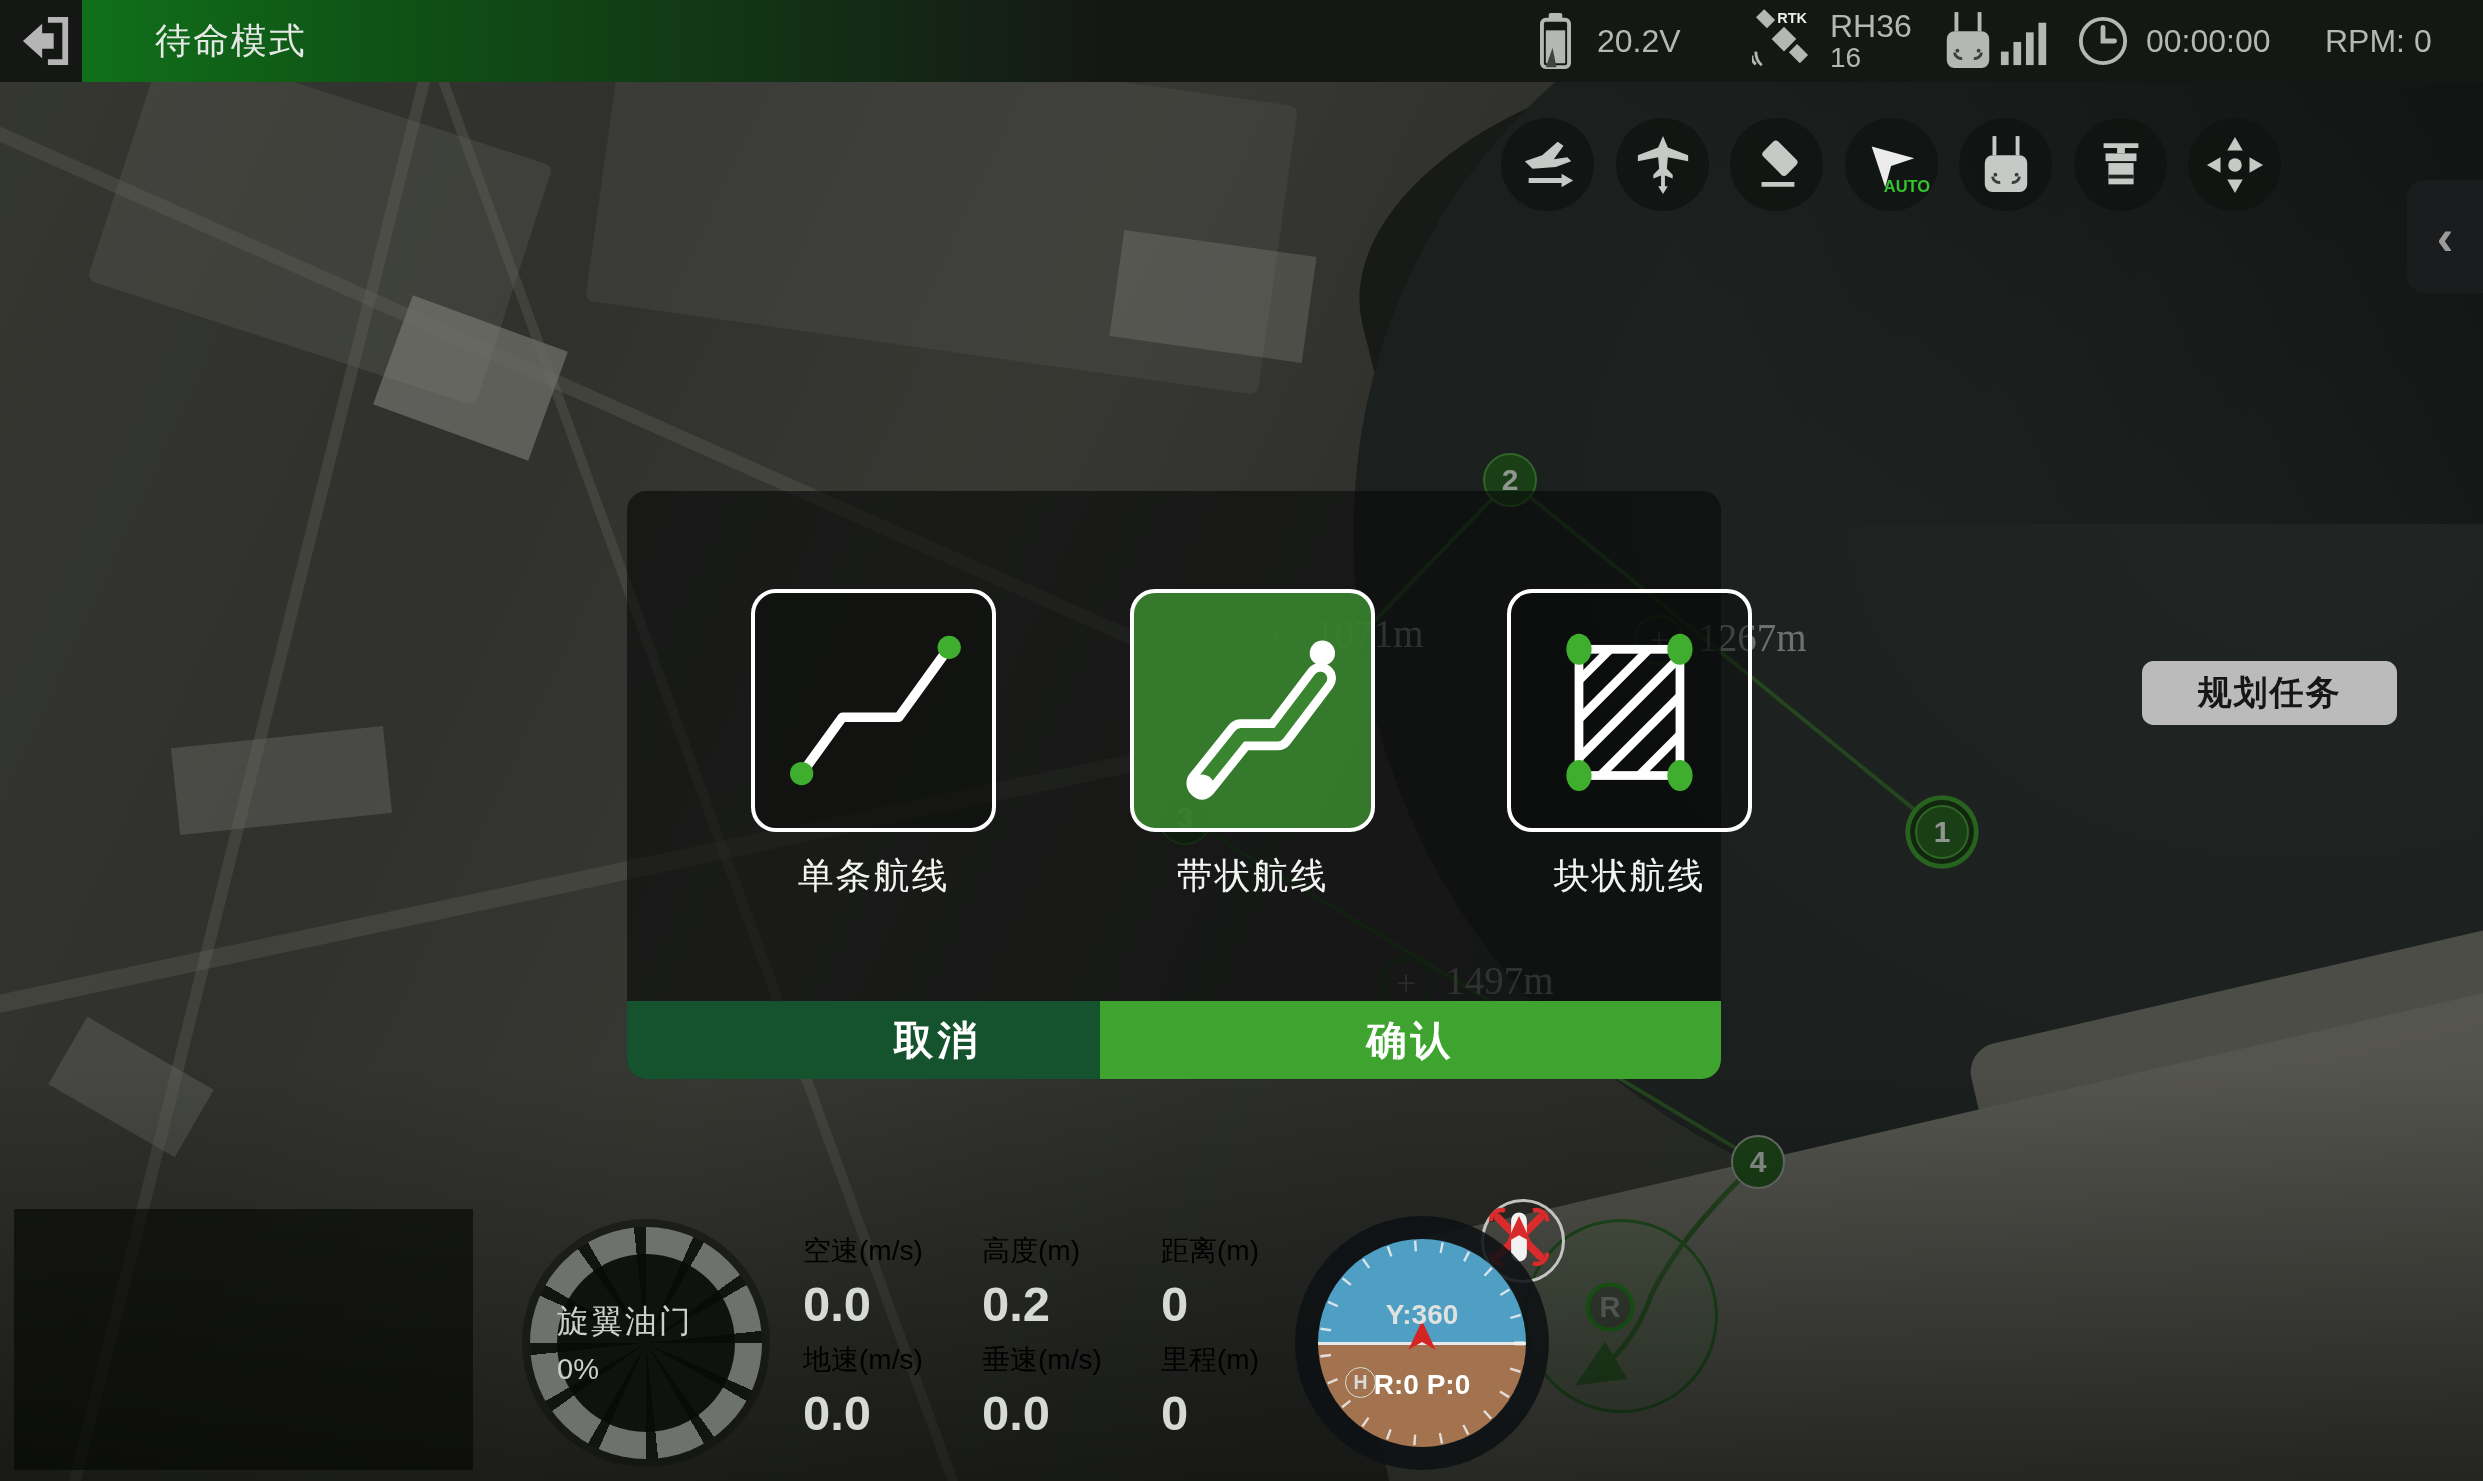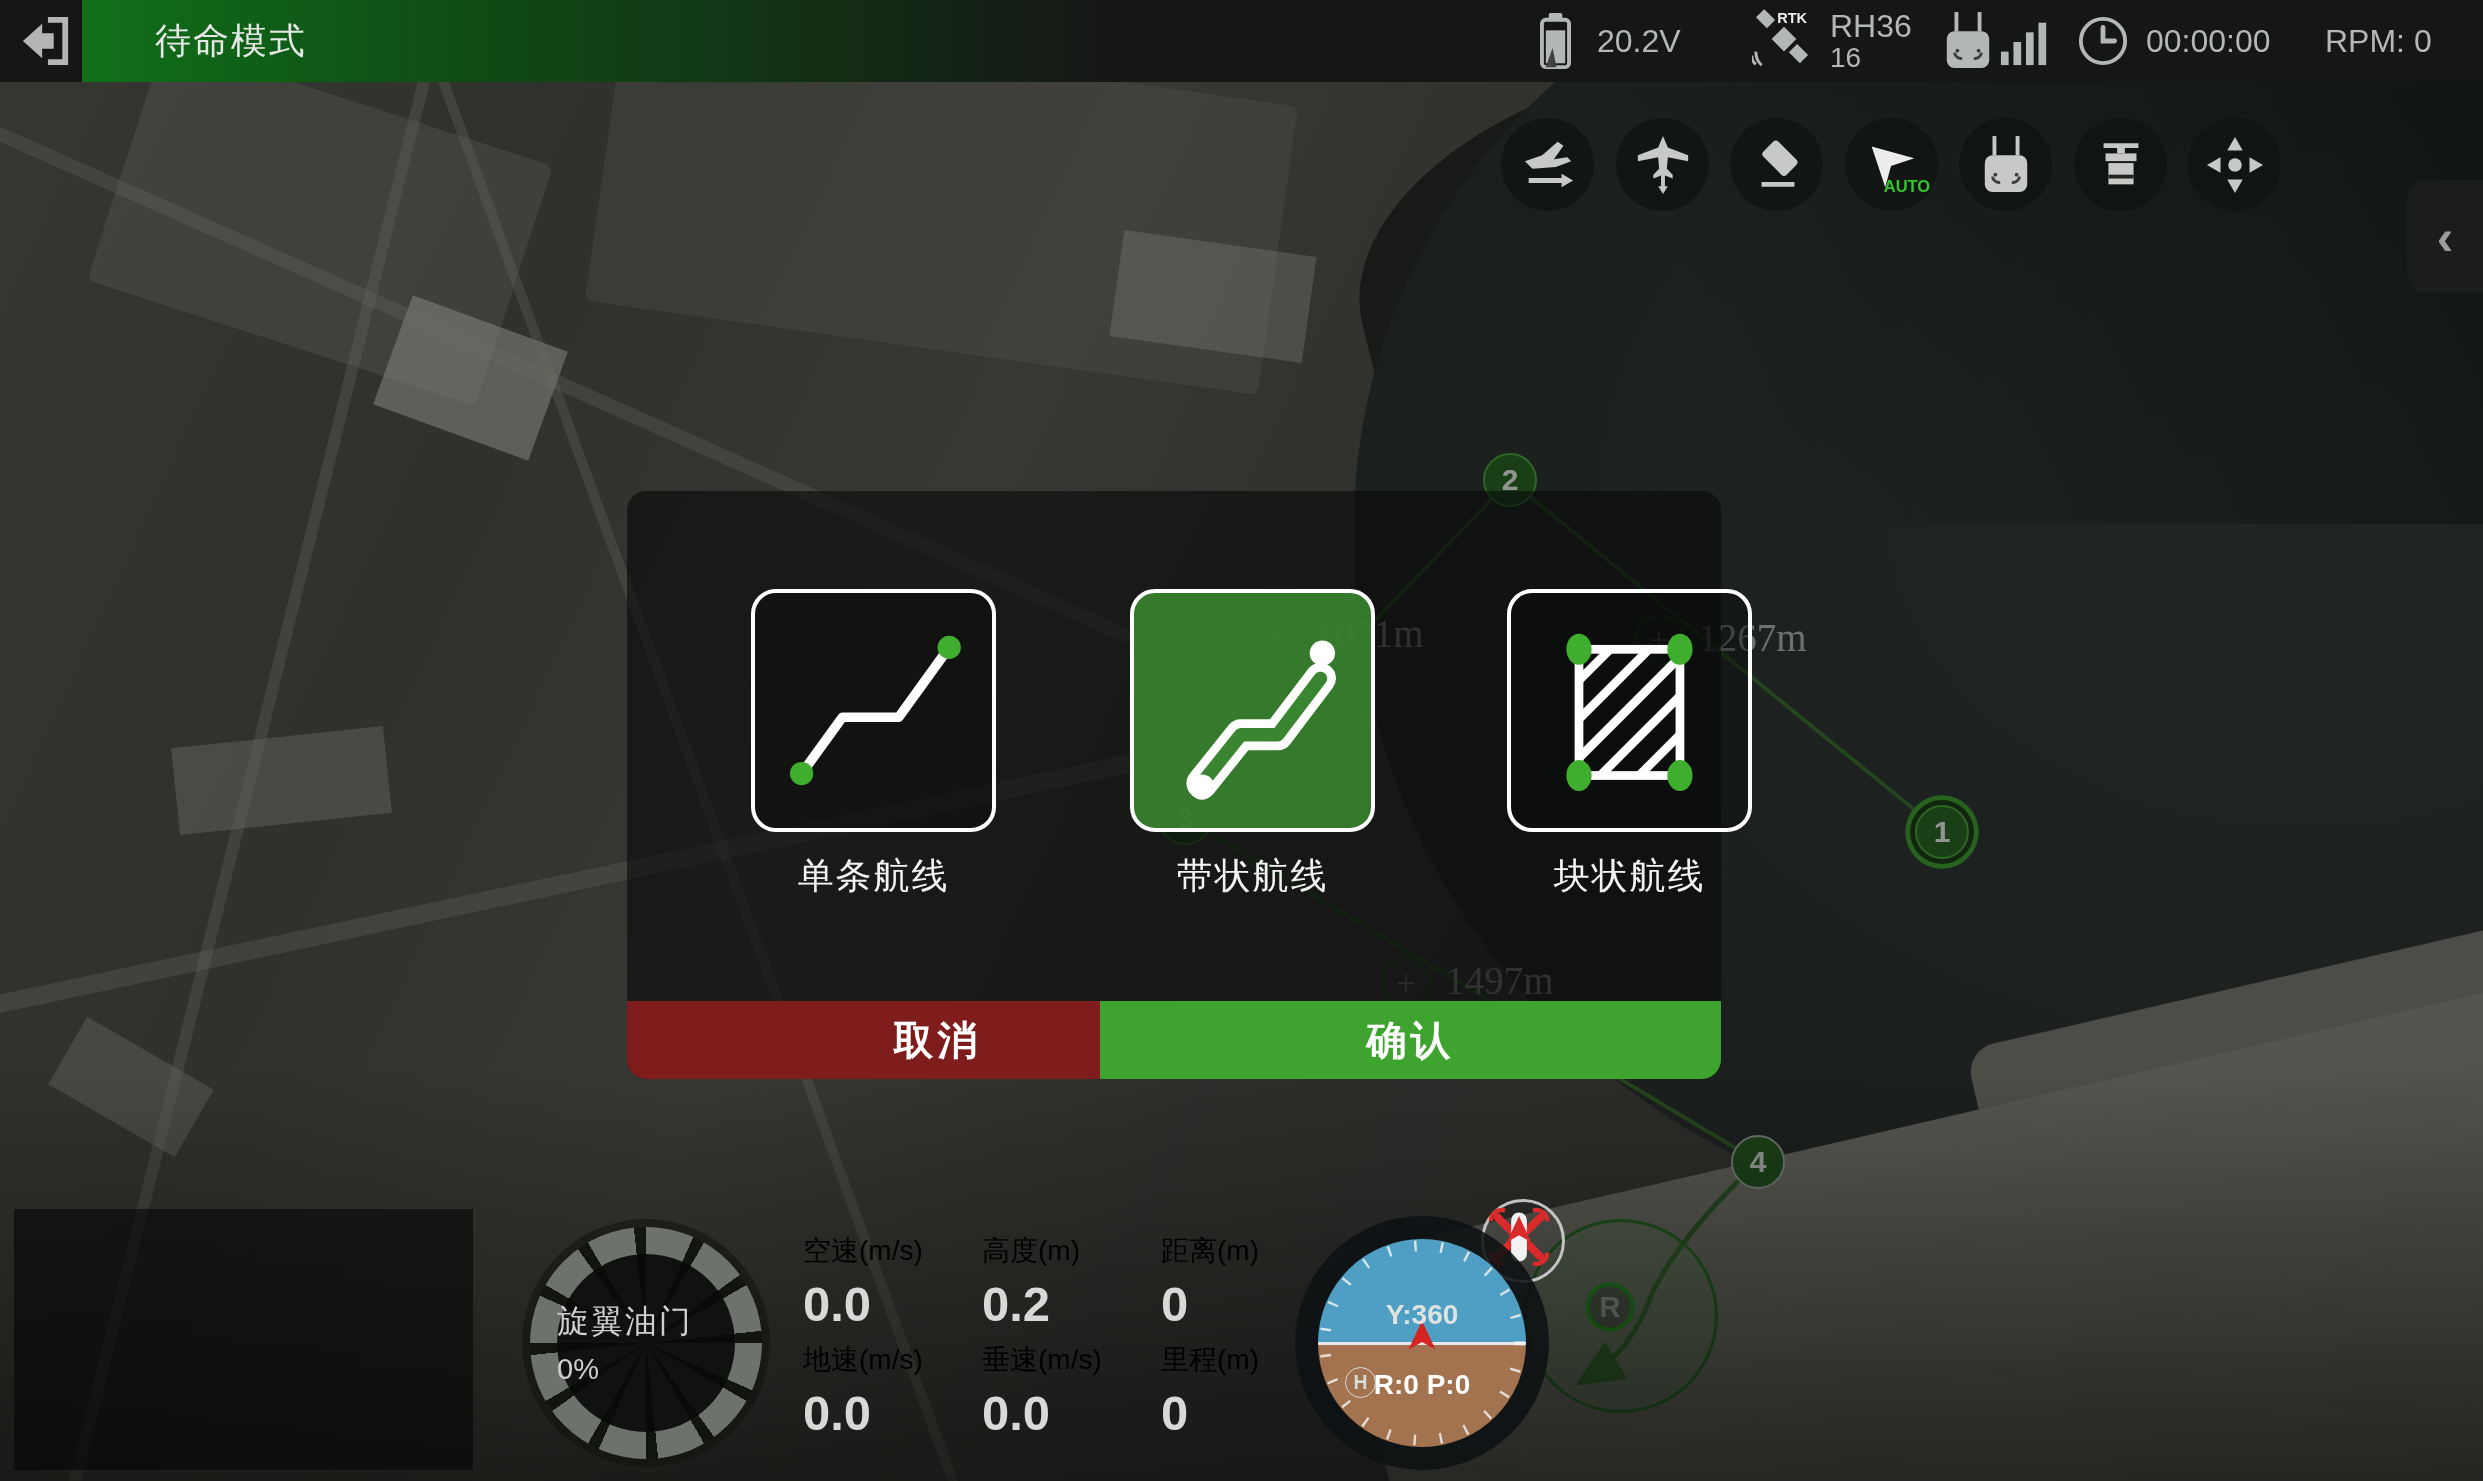--- a/index.html
+++ b/index.html
@@ -77,21 +77,21 @@
       border-radius:11.6px;display:flex;align-items:center;justify-content:center;z-index:20;
       color:#161616;font-size:34px;font-weight:bold;cursor:pointer;letter-spacing:1.9px;}
 
   
   #modal{position:absolute;left:627px;top:491px;width:1094px;height:588px;z-index:10;
       background:rgba(8,10,9,.62);border-radius:19.4px;}
   .card{position:absolute;top:98px;width:245px;height:243px;border:4.9px solid #fff;border-radius:25px;
       background:rgba(8,10,8,.45);box-sizing:border-box;cursor:pointer;}
   .card.selected{background:rgba(58,134,48,.88);}
   .card-label{position:absolute;top:361px;width:245px;text-align:center;color:#f2f4f2;font-size:36px;letter-spacing:1.9px;}
-  #btn-cancel{position:absolute;left:0;bottom:0;width:621px;height:78px;background:#7f1d1d;
+  #btn-cancel{position:absolute;left:0;bottom:0;width:621px;height:78px;background:#14532d;
       border-radius:0 0 0 19.4px;display:flex;align-items:center;justify-content:center;
       color:#fff;font-size:40px;font-weight:bold;cursor:pointer;letter-spacing:3.9px;}
   #btn-confirm{position:absolute;right:0;bottom:0;width:621px;height:78px;background:#3ea32f;
       border-radius:0 0 19.4px 0;display:flex;align-items:center;justify-content:center;
       color:#fff;font-size:40px;font-weight:bold;cursor:pointer;letter-spacing:3.9px;}
 
   
   #cam-box{position:absolute;left:13.6px;top:1209px;width:459px;height:261px;background:rgba(4,5,4,.58);z-index:6;}
   #dial{position:absolute;left:646px;top:1343px;width:248px;height:248px;transform:translate(-50%,-50%);z-index:20;}
   #dial .outer{position:absolute;inset:0;border-radius:50%;background:rgba(16,18,15,.55);}
@@ -316,20 +316,21 @@
       <path d="M2,31 L16,23 L16,39 z" fill="#c6c9c6"></path>
       <path d="M60,31 L46,23 L46,39 z" fill="#c6c9c6"></path>
       <circle cx="31" cy="31" r="7" fill="#c6c9c6"></circle>
     </svg>
   </div>
 
   <div id="panel-tab">
     <span>‹</span>
   </div>
 
+  <div class="mission-btn" style="top:661px;">规划任务</div>
 
   <div id="modal">
 
     <div class="card" style="left:124px;">
       <svg width="235" height="233" viewBox="0 0 242 240">
         <polyline points="48,186 90,128 148,128 200,56" fill="none" stroke="#fff" stroke-width="10" stroke-linejoin="round" stroke-linecap="round"></polyline>
         <circle cx="48" cy="186" r="12" fill="#3fae2e"></circle>
         <circle cx="200" cy="56" r="12" fill="#3fae2e"></circle>
       </svg>
     </div>

